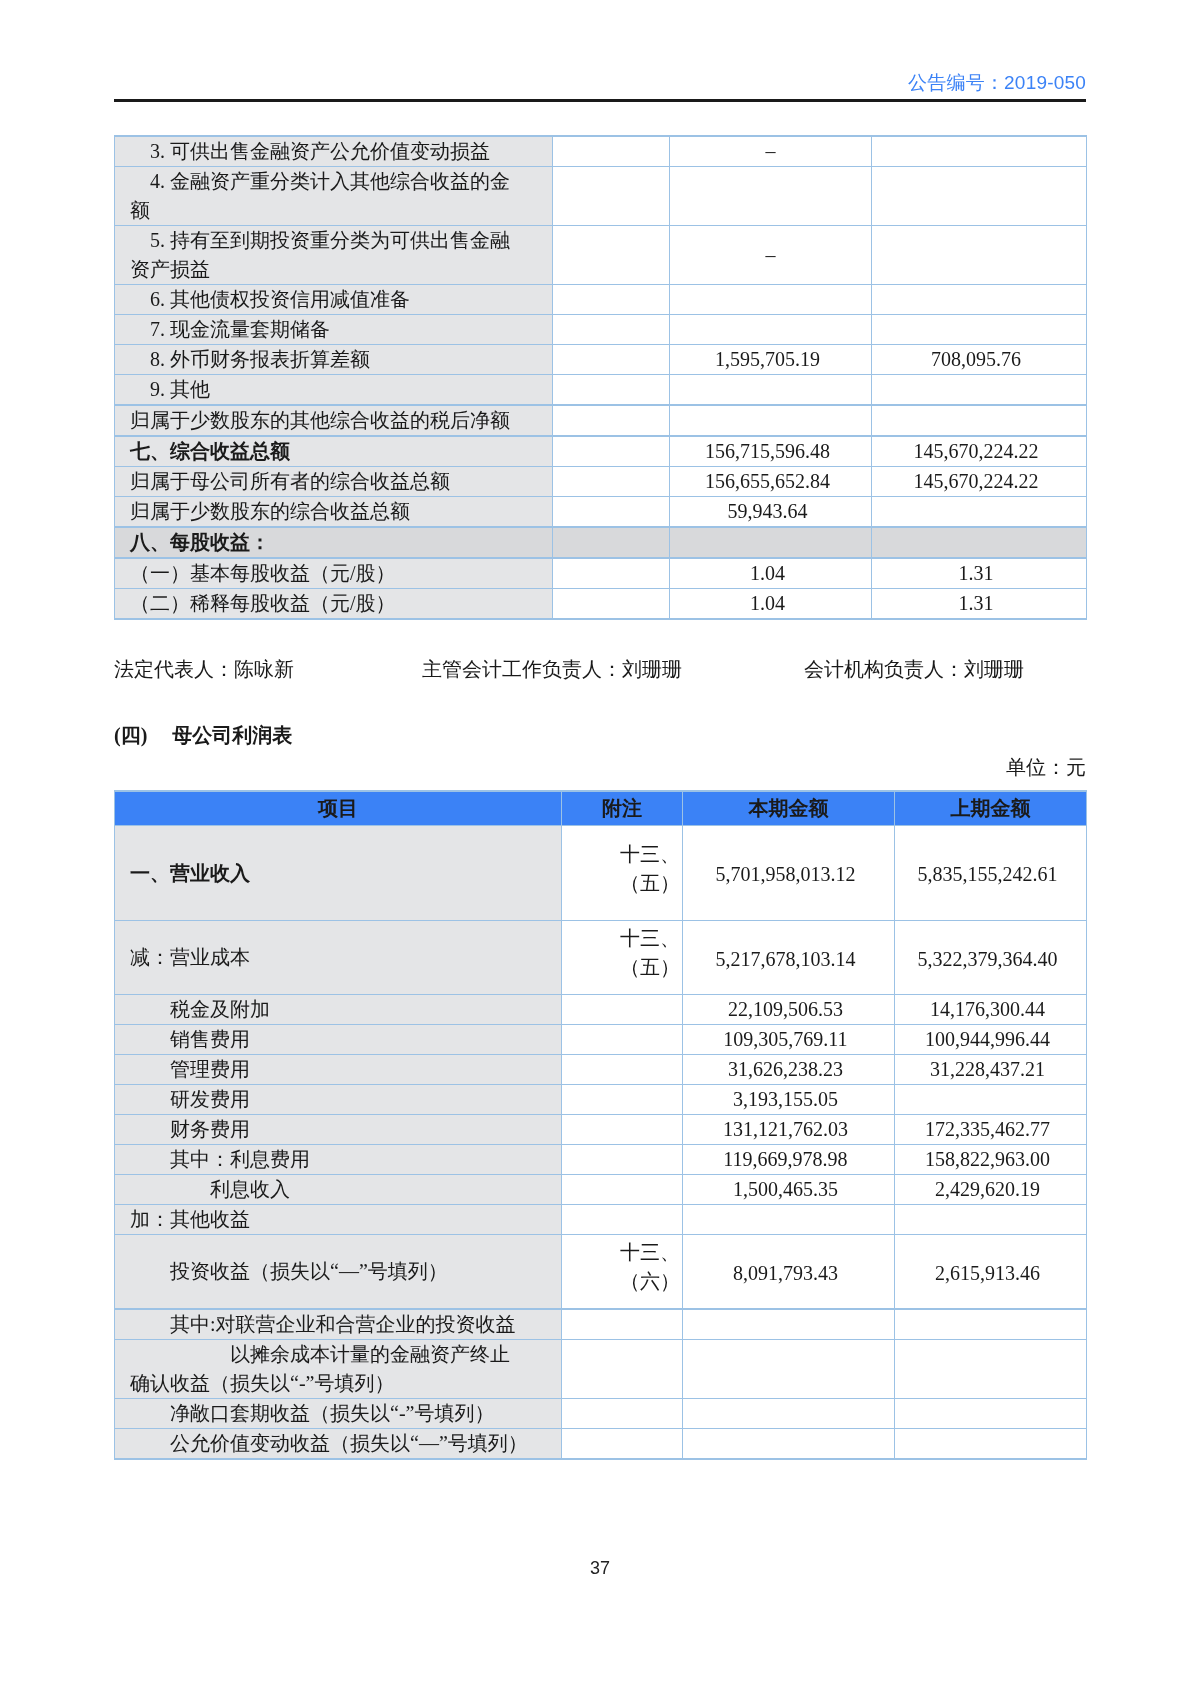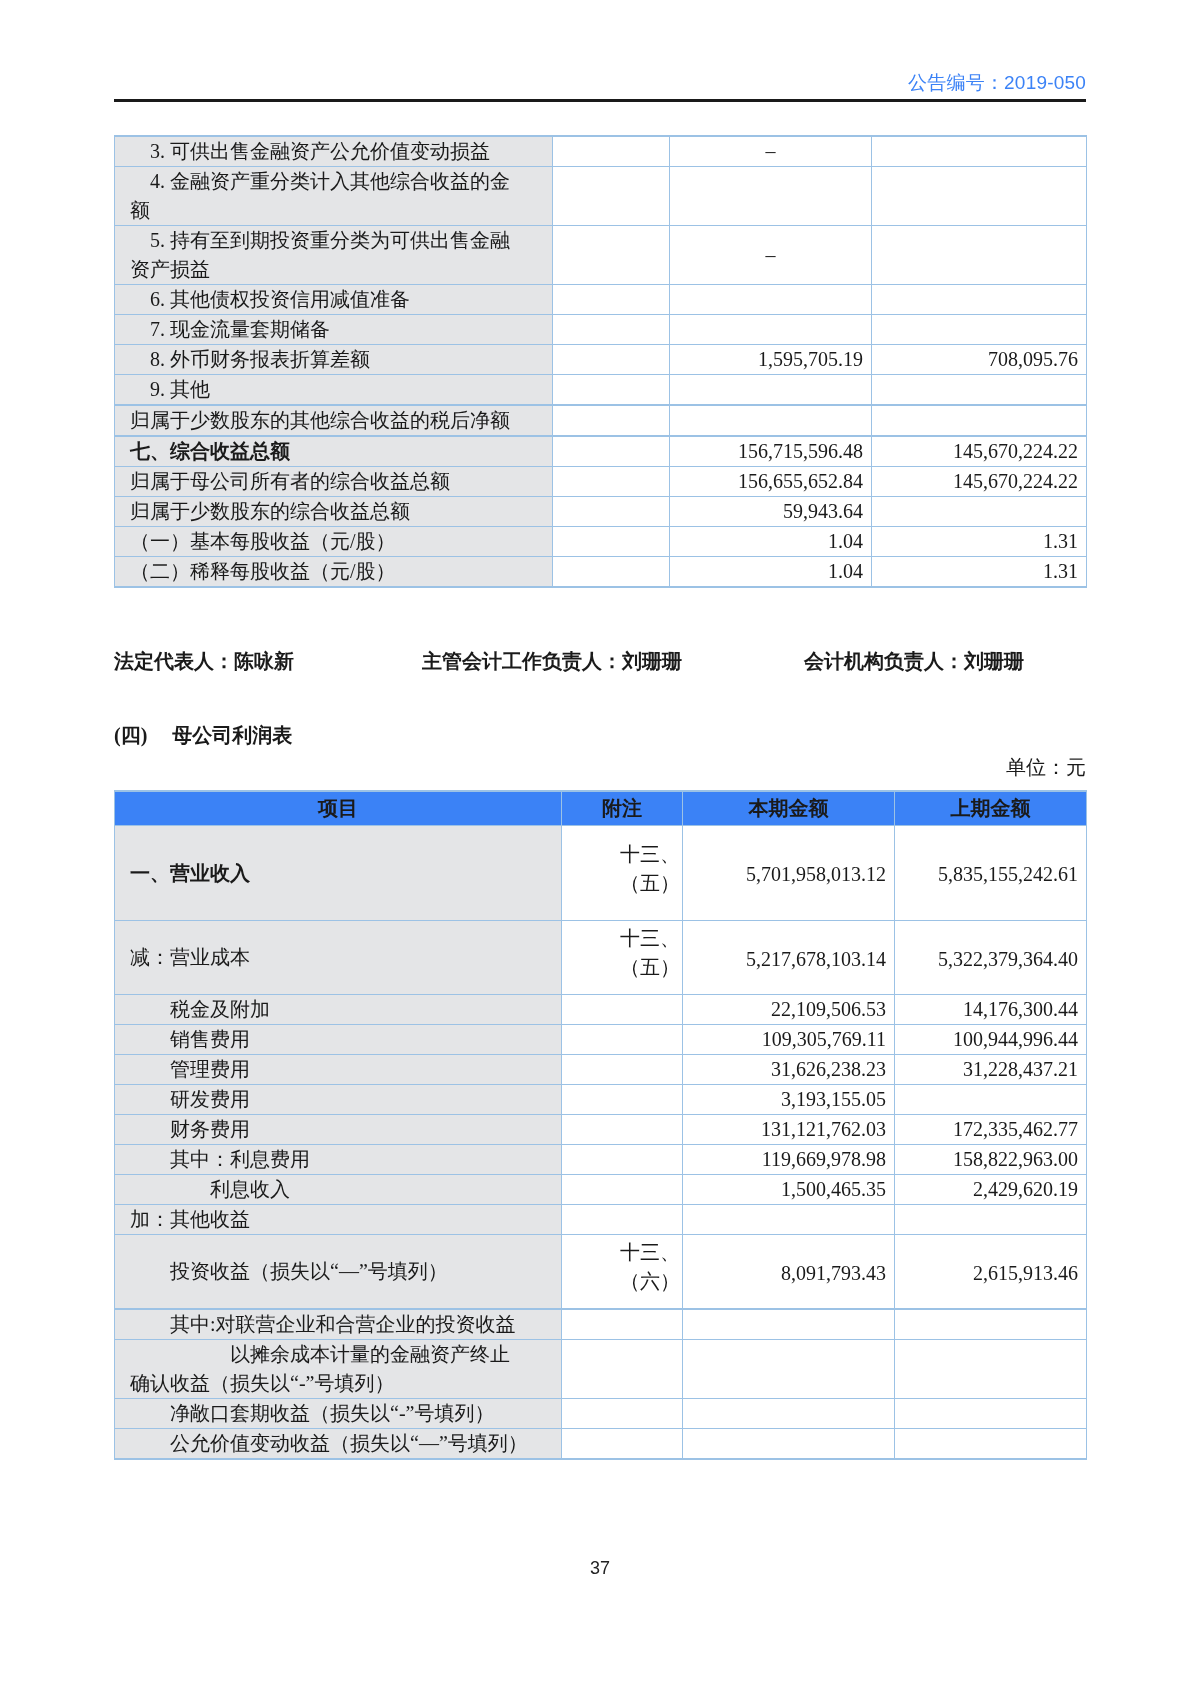--- a/index.html
+++ b/index.html
@@ -18,36 +18,36 @@
   }
   .header-rule { left:114px; top:99px; width:972px; height:3px; background:#1a1a1a; }
 
   
   table.fin { border-collapse:collapse; table-layout:fixed; width:972px;
     font-size:20px; border:1px solid #9cc2e5; border-top-width:2px; border-bottom-width:2px; }
   table.fin tr { height:30px; }
   table.fin td, table.fin th { border:1px solid #9cc2e5; overflow:hidden; vertical-align:middle; }
   td.lbl { background:#e4e5e7; padding:0 15px; white-space:pre-line; line-height:29px; }
   td.note { text-align:right; white-space:pre-line; line-height:29px; padding:12px 2px; }
-  td.num { text-align:right; padding:0 8px 0 2px; }
+  td.num { text-align:center; padding:0 8px 0 2px; }
   td.ctr { text-align:center; padding-right:2px; }
   td.b   { font-weight:bold; }
   td.vtop { vertical-align:top; padding-top:3px; }
   tr.shaded td { background:#d8d9db; }
   tr.thick-top td { border-top-width:2px;margin-top:44px; }
   tr.thick-bottom td { border-bottom-width:2px; }
   table.fin thead th { background:#3b82f6; font-weight:bold; text-align:center;
     height:31px; font-size:20px; }
 
   .t1 { left:114px; top:135px; }
   .t2 { left:114px; top:790px; }
 
   
   .signatures { left:114px; top:644px; width:972px; height:26px; font-size:20px; }
-  .signatures span { position:absolute; top:4px; white-space:nowrap;font-weight:bold; }
+  .signatures span { position:absolute; top:12px; white-space:nowrap; }
   .sig-1 { left:0; }
   .sig-2 { left:308px; }
   .sig-3 { left:690px; }
 
   
   .section-heading { left:114px; top:722px; width:972px; font-size:20px; font-weight:bold; }
   .section-heading .num { display:inline-block; }
   .section-heading .title { display:inline-block; margin-left:20px; }
 
   .unit { left:114px; top:754px; width:972px; text-align:right; font-size:20px; }
@@ -132,20 +132,26 @@
         <tr>
           <td class="lbl">归属于母公司所有者的综合收益总额</td>
           <td class="note"></td>
           <td class="num">156,655,652.84</td>
           <td class="num">145,670,224.22</td>
         </tr>
         <tr>
           <td class="lbl">归属于少数股东的综合收益总额</td>
           <td class="note"></td>
           <td class="num">59,943.64</td>
+          <td class="num"></td>
+        </tr>
+        <tr class="thick-top thick-bottom shaded">
+          <td class="lbl b">八、每股收益：</td>
+          <td class="note"></td>
+          <td class="num"></td>
           <td class="num"></td>
         </tr>
         <tr>
           <td class="lbl">（一）基本每股收益（元/股）</td>
           <td class="note"></td>
           <td class="num">1.04</td>
           <td class="num">1.31</td>
         </tr>
         <tr>
           <td class="lbl">（二）稀释每股收益（元/股）</td>

